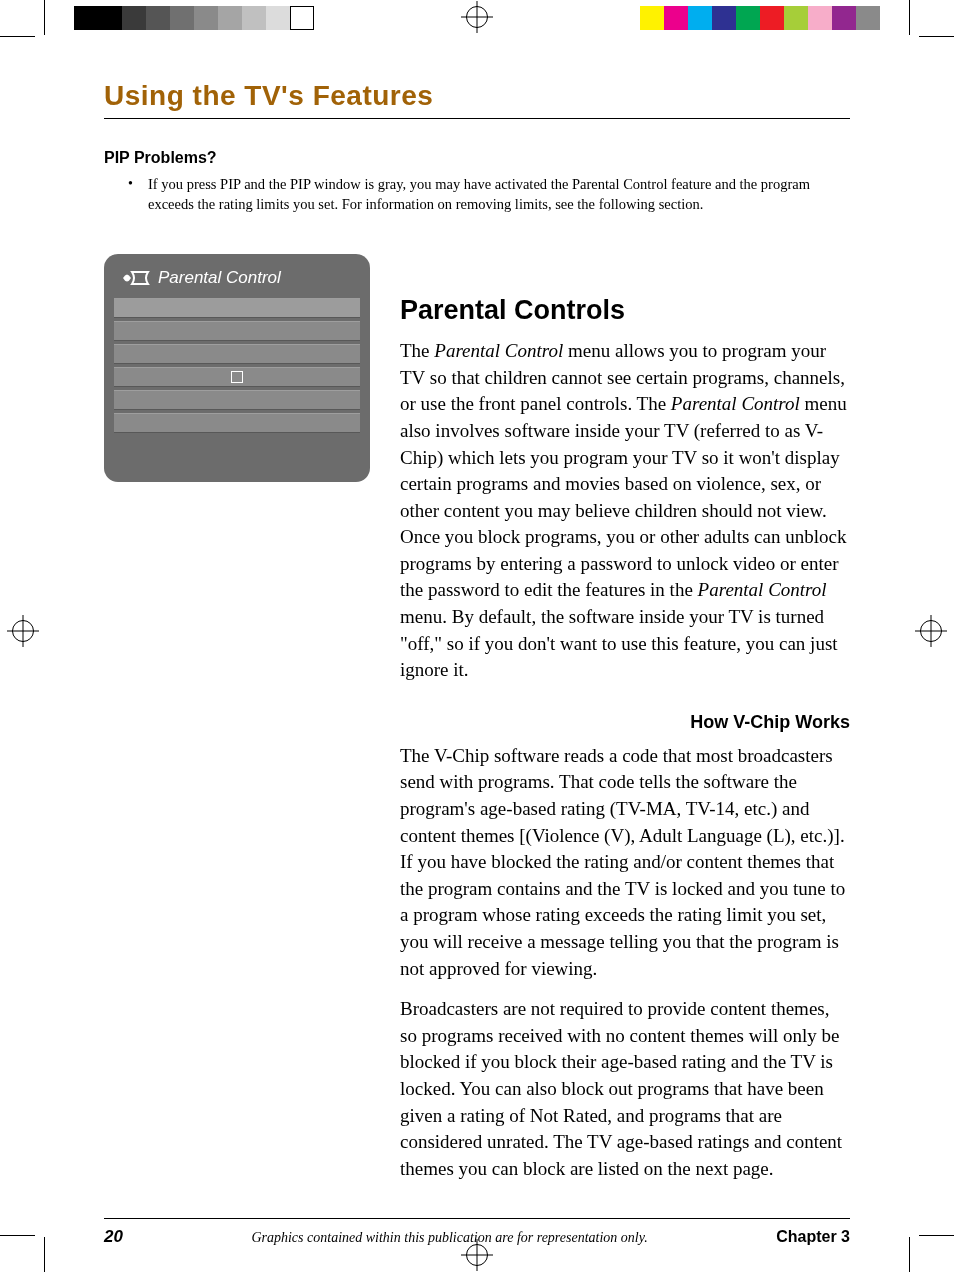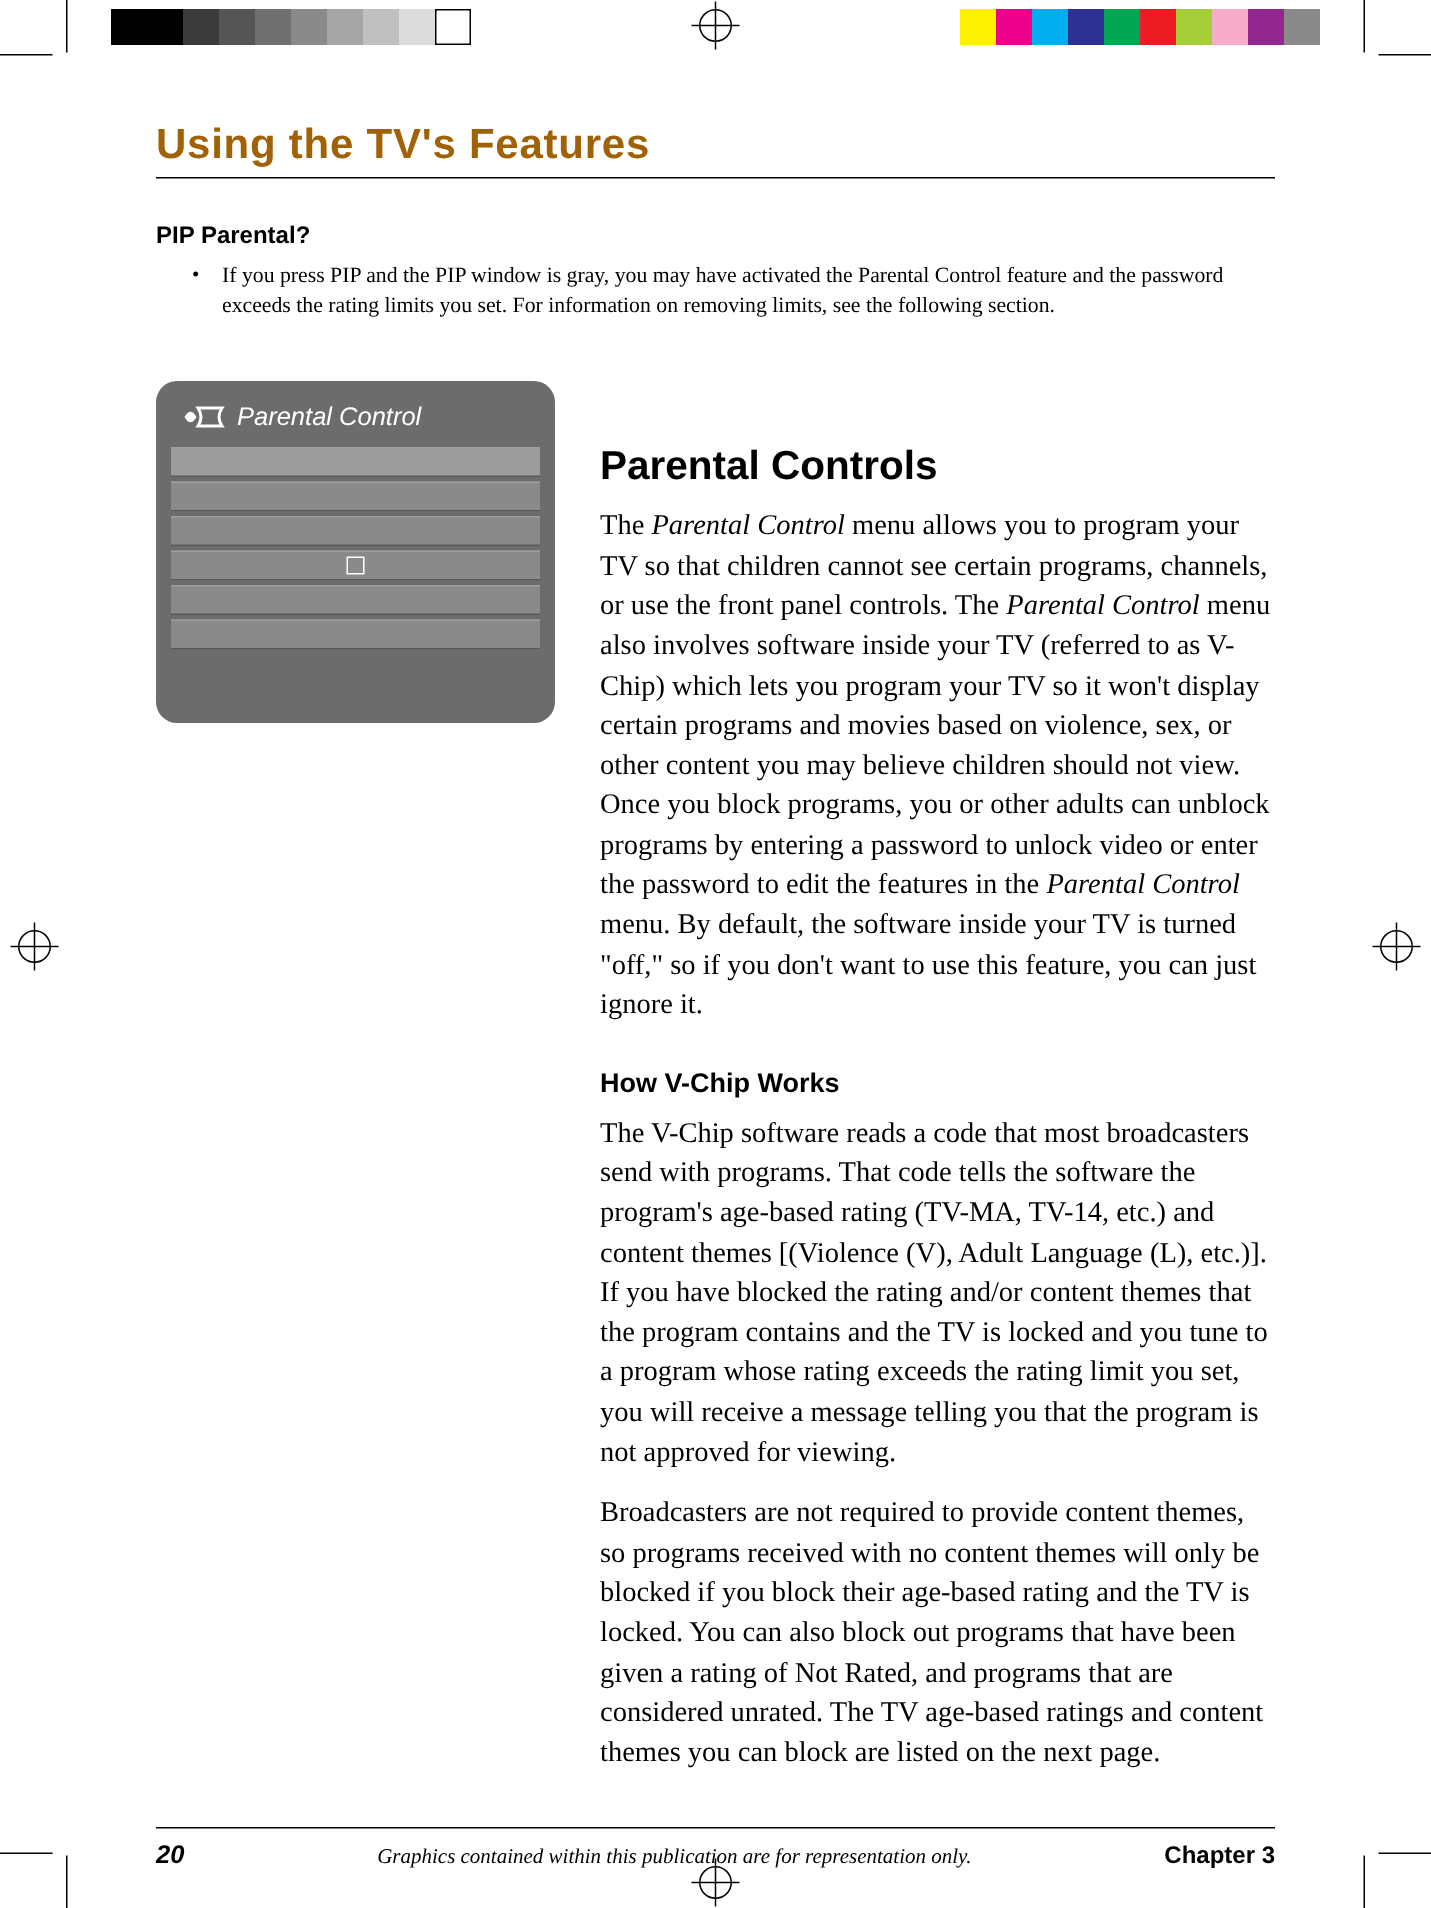--- a/index.html
+++ b/index.html
@@ -126,20 +126,21 @@
     line-height: 1.4;
     margin-bottom: 14px;
   }
   .body-p em { font-style: italic; }
   .h3 {
     font-family: 'Trebuchet MS', Arial, sans-serif;
     font-weight: bold;
     font-size: 18px;
     margin-top: 28px;
     margin-bottom: 10px;
+    text-align: right;
   }
   .footer {
     position: absolute;
     left: 104px;
     width: 746px;
     top: 1218px;
     border-top: 1px solid #000;
     padding-top: 8px;
     display: flex;
     align-items: baseline;
@@ -196,23 +197,23 @@
     <div class="sw" style="background: rgb(237, 28, 36);"></div>
     <div class="sw" style="background: rgb(166, 206, 57);"></div>
     <div class="sw" style="background: rgb(247, 173, 201);"></div>
     <div class="sw" style="background: rgb(146, 39, 143);"></div>
     <div class="sw" style="background: rgb(138, 138, 138);"></div>
   </div>
 
 <div class="page">
   <div class="section-title">Using the TV's Features</div>
 
-  <div class="sub-heading">PIP Parental?</div>
+  <div class="sub-heading">PIP Problems?</div>
   <ul class="bullets">
-    <li>If you press PIP and the PIP window is gray, you may have activated the Parental Control feature and the password exceeds the rating limits you set. For information on removing limits, see the following section.</li>
+    <li>If you press PIP and the PIP window is gray, you may have activated the Parental Control feature and the program exceeds the rating limits you set. For information on removing limits, see the following section.</li>
   </ul>
 
   <div class="two-col">
     <div class="panel">
       <div class="panel-header">
         <span class="panel-icon">
           <svg width="28" height="18" viewBox="0 0 28 18">
             <path d="M1 9 Q5 2 9 9 Q5 16 1 9 Z" fill="#fff"></path>
             <path d="M10 3 L26 3 Q22 9 26 15 L10 15 Q14 9 10 3 Z" fill="none" stroke="#fff" stroke-width="2"></path>
           </svg>

